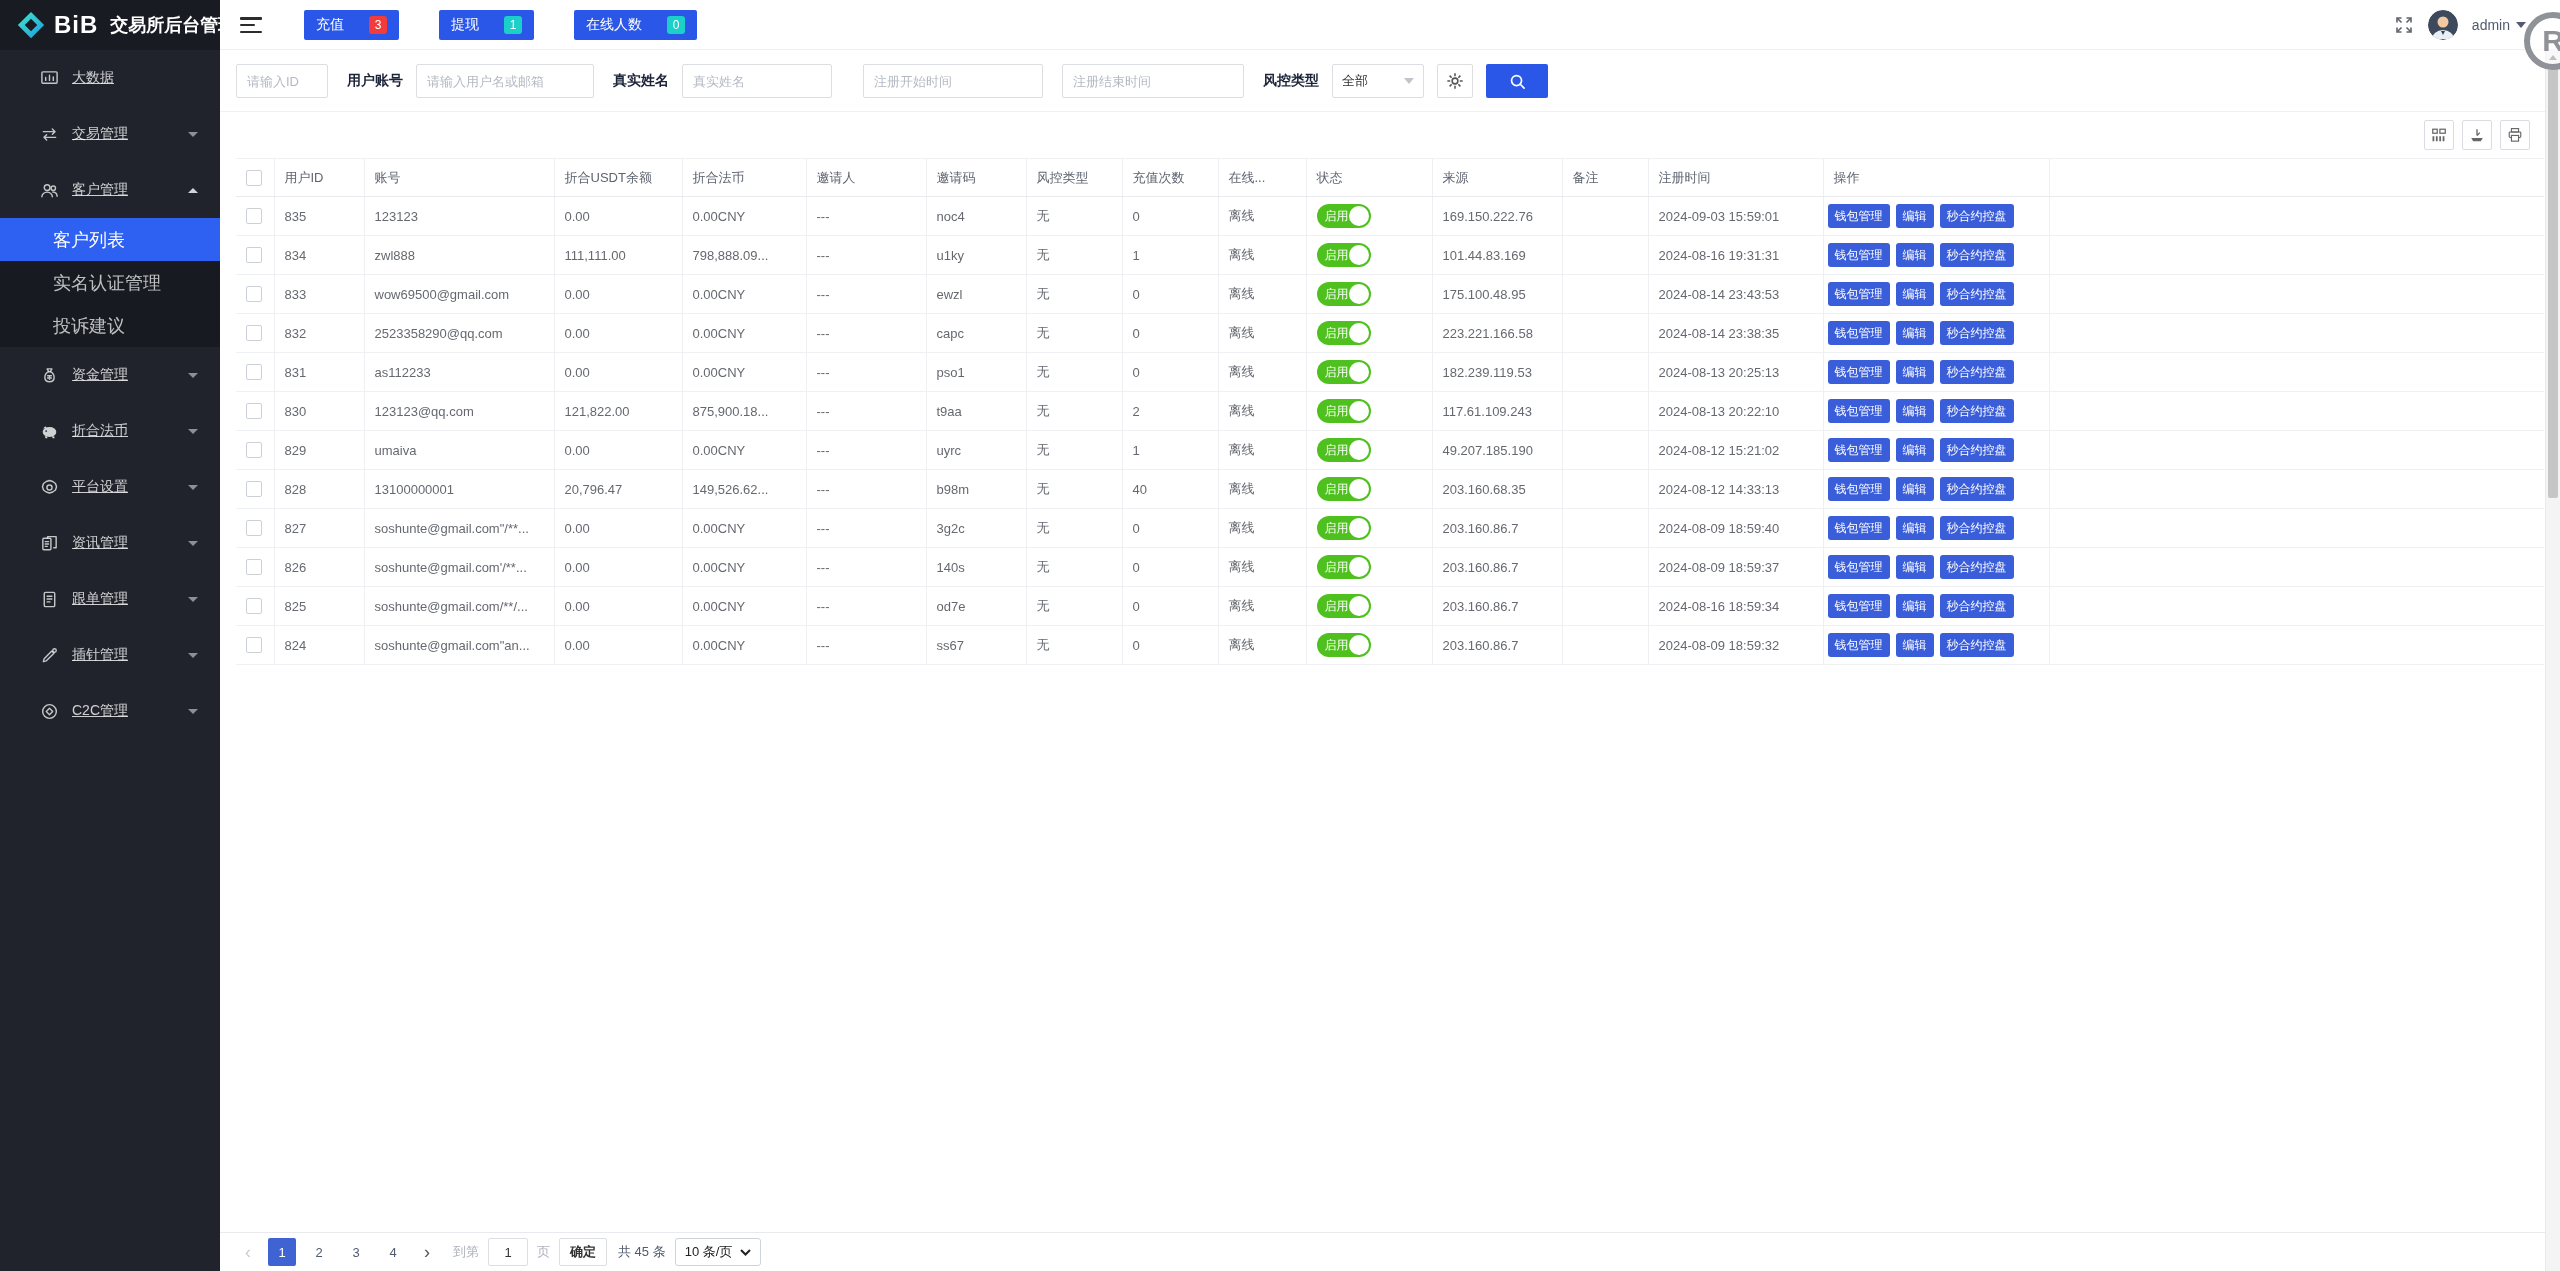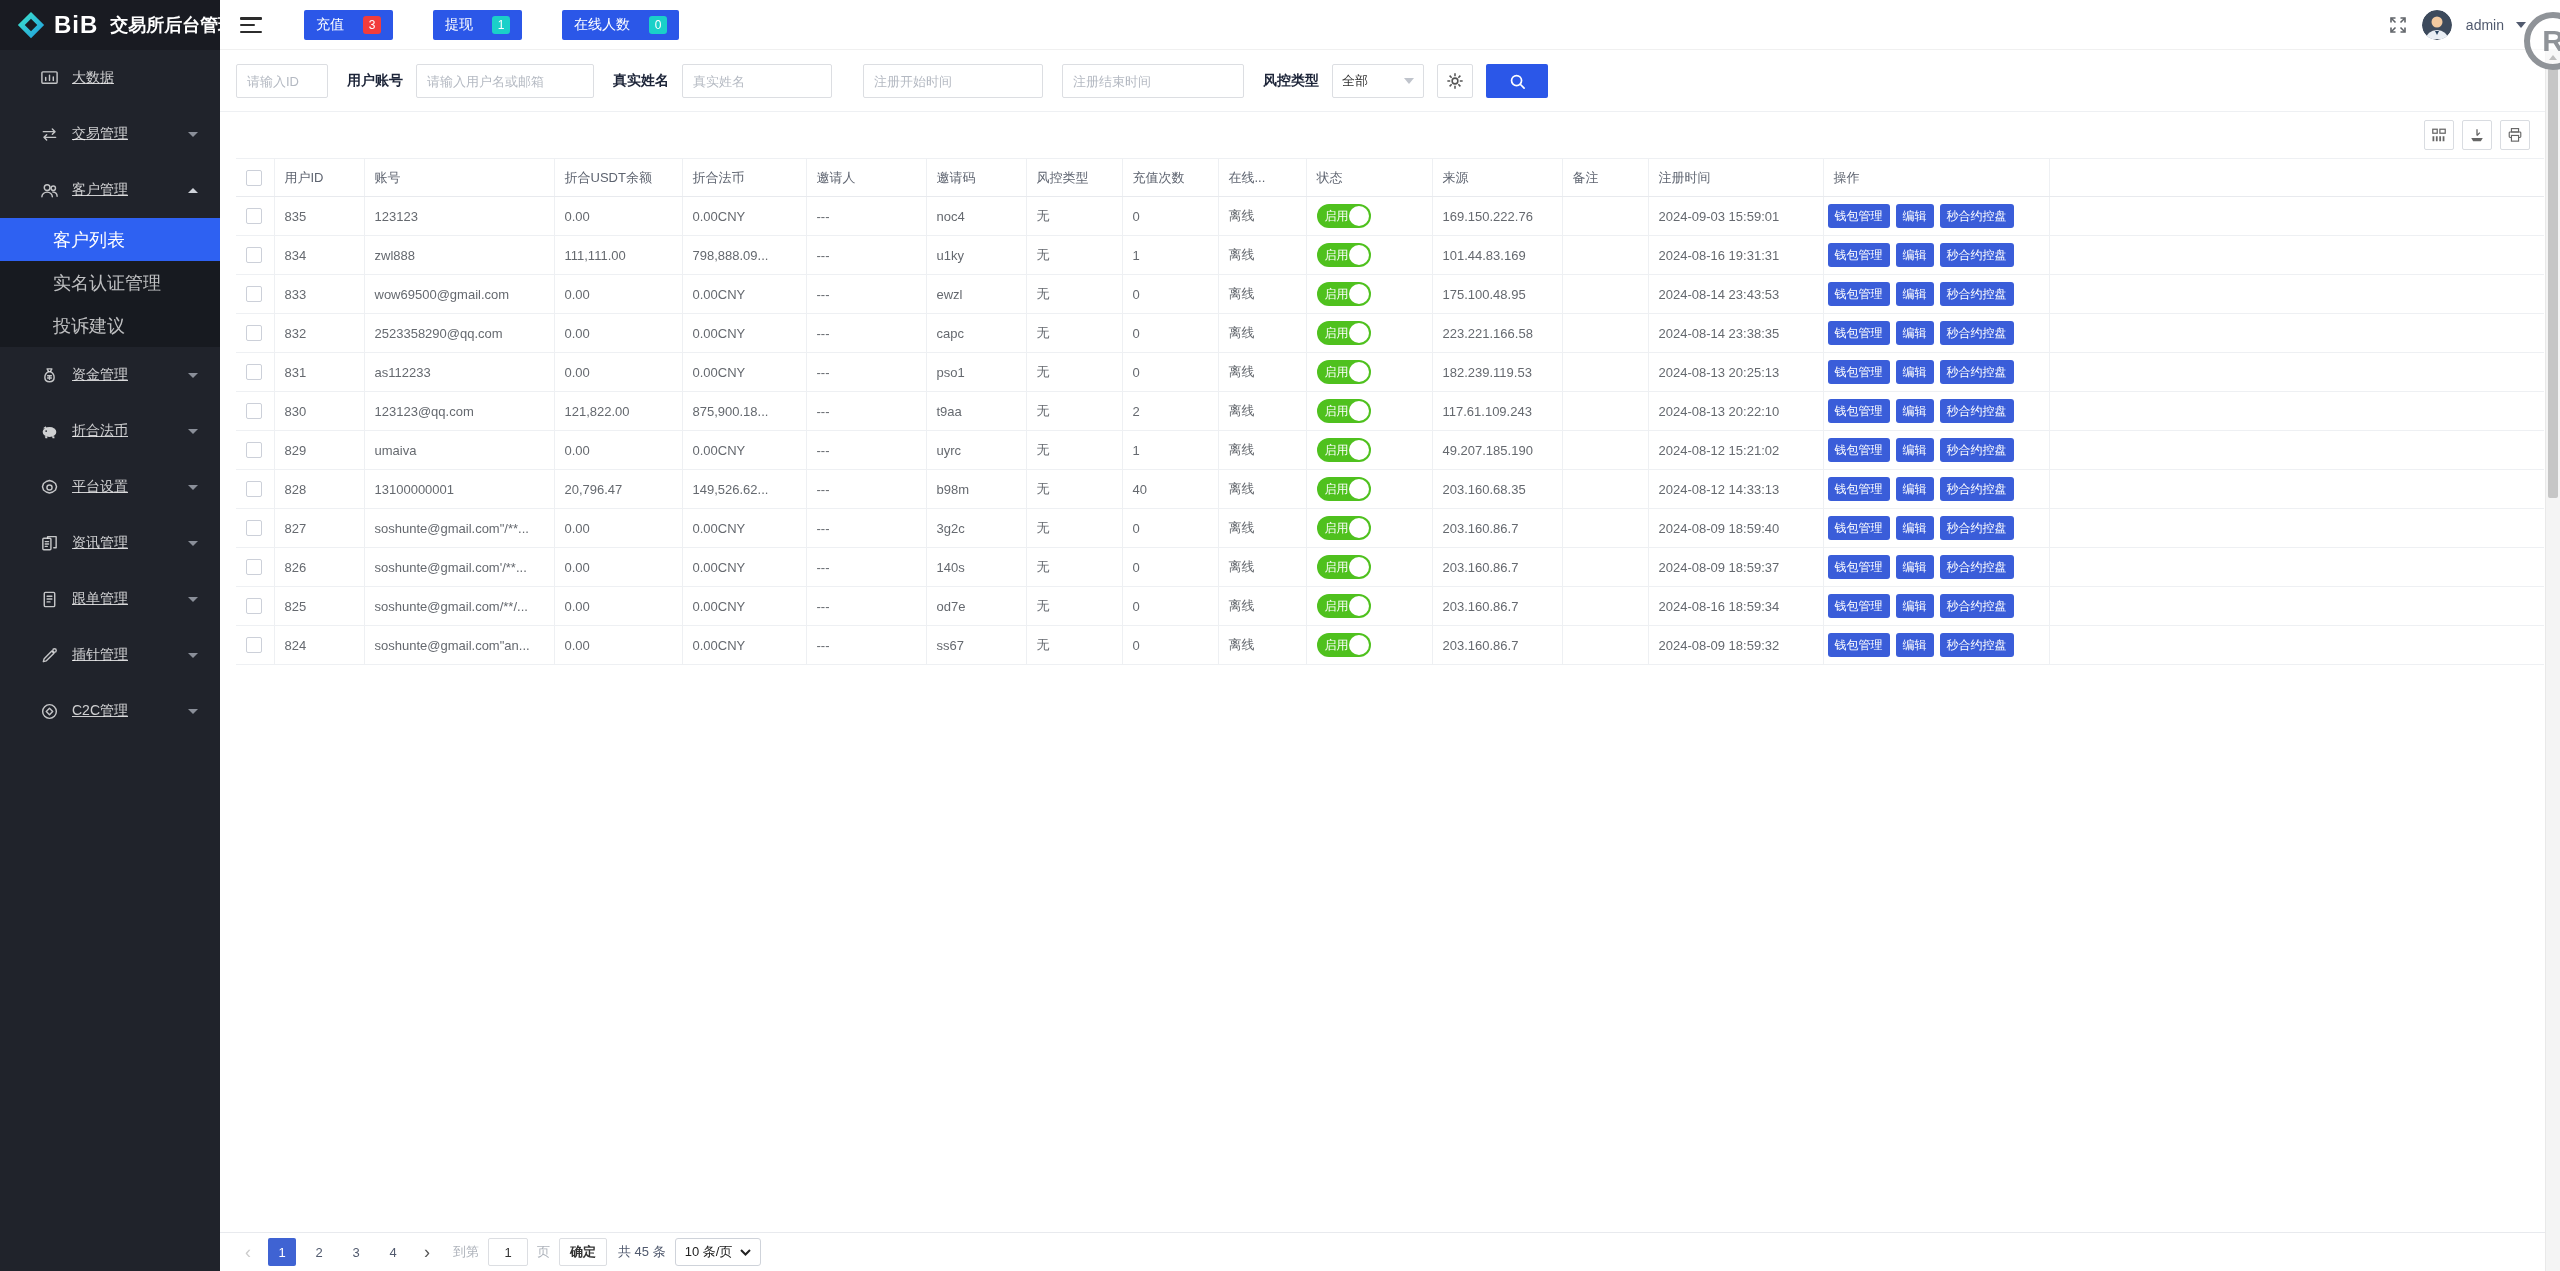--- a/index.html
+++ b/index.html
@@ -12,27 +12,27 @@
   .logo { position:absolute; left:0; top:0; width:220px; height:50px; background:#191b22;
     display:flex; align-items:center; padding-left:16px; gap:8px; }
   .logo-mark { width:30px; height:30px; flex:0 0 auto; }
   .logo-bib { color:#fff; font-size:24px; font-weight:bold; letter-spacing:1px; }
   .logo-title { color:#fff; font-size:18px; font-weight:bold; margin-left:4px; white-space:nowrap; }
   .header-left { position:absolute; left:240px; top:0; height:50px; display:flex; align-items:center; gap:42px; }
   .hamburger { width:22px; height:16px; display:flex; flex-direction:column; justify-content:space-between; cursor:pointer; }
   .hamburger i { display:block; height:2.5px; background:#2c2c2c; border-radius:1px; }
   .hamburger i:nth-child(1){ width:22px; } .hamburger i:nth-child(2){ width:15px; } .hamburger i:nth-child(3){ width:22px; }
   .quick-btn { height:30px; padding:0 12px; background:#2b57e8; color:#fff; font-size:14px;
-    border:none; border-radius:2px; display:flex; align-items:center; gap:19px; cursor:pointer; }
+    border:none; border-radius:2px; display:flex; align-items:center; gap:25px; cursor:pointer; }
   .q-badge { min-width:18px; height:18px; padding:0 4px; border-radius:3px; color:#fff; font-size:12px;
     display:flex; align-items:center; justify-content:center; }
   .header-right { position:absolute; right:34px; top:0; height:50px; display:flex; align-items:center; gap:14px; }
   .fs-icon { width:20px; height:20px; cursor:pointer; }
   .avatar { width:30px; height:30px; border-radius:50%; overflow:hidden; flex:0 0 auto; }
-  .admin-name { font-size:14px; color:#515a6e; cursor:pointer; display:flex; align-items:center; gap:12px; }
+  .admin-name { font-size:14px; color:#515a6e; cursor:pointer; display:flex; align-items:center; gap:6px; }
   .caret-down { width:0; height:0; border-left:5px solid transparent; border-right:5px solid transparent;
     border-top:6px solid #515a6e; }
   .r-watermark { position:absolute; top:12px; right:-22px; width:58px; height:58px; border:6px solid #8f9398;
     border-radius:50%; color:#8f9398; font-size:30px; font-weight:bold; display:flex; align-items:center;
     justify-content:center; z-index:40; background:rgba(255,255,255,.6); }
 
   
   .sidebar { position:absolute; left:0; top:50px; width:220px; height:1221px; background:#20232b; z-index:5; }
   .side-item { height:56px; display:flex; align-items:center; padding:0 22px 0 40px;
     color:rgba(255,255,255,.78); font-size:14px; cursor:pointer;text-decoration:underline; }

